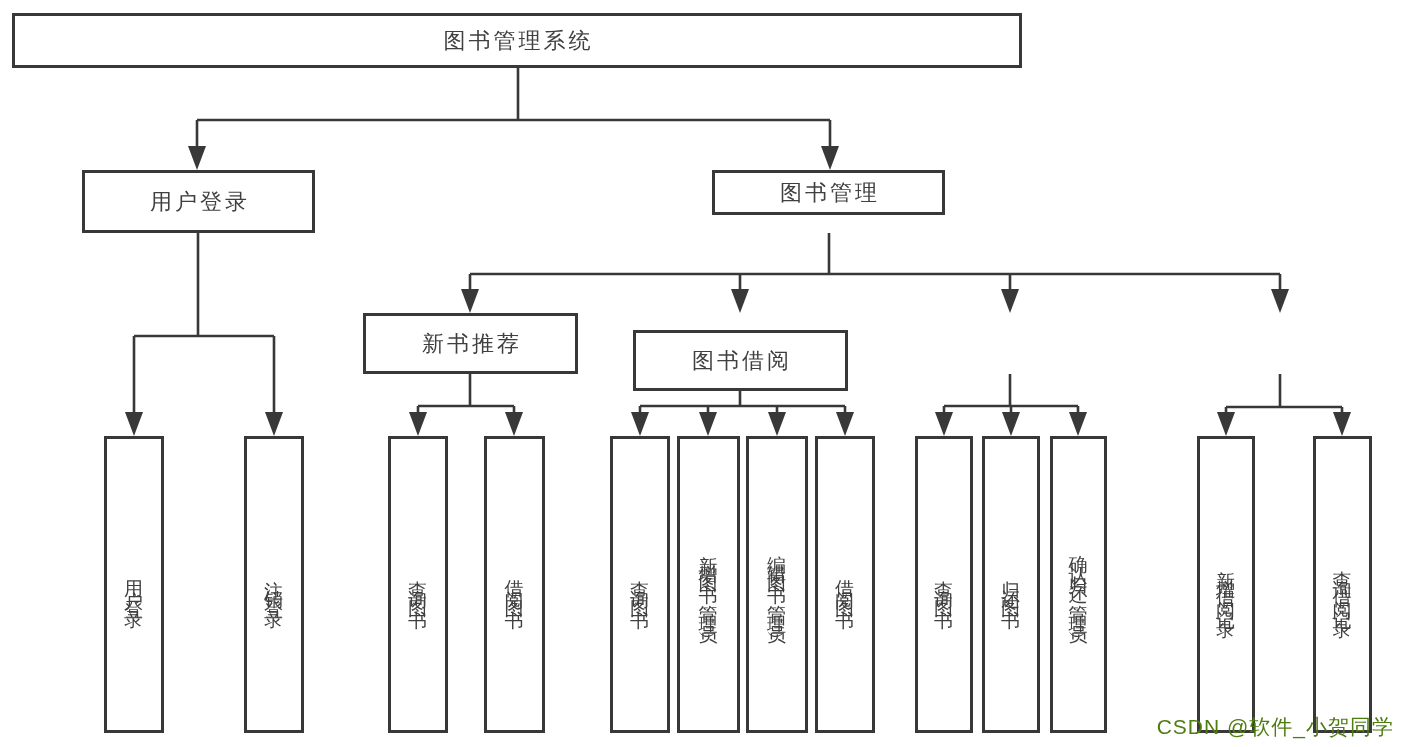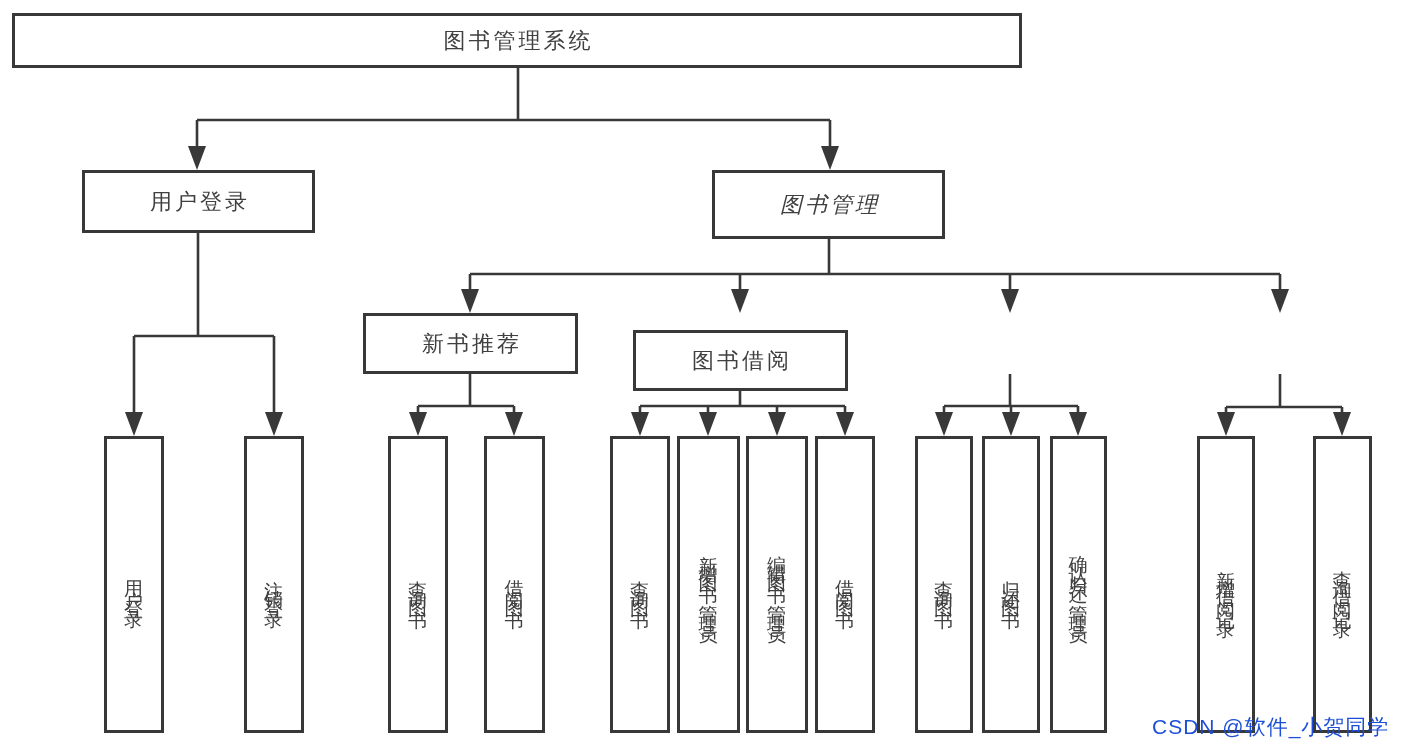--- a/index.html
+++ b/index.html
@@ -16,42 +16,42 @@
     color:#3f3f3f;
   }
   .h{font-size:22px;letter-spacing:3px;text-indent:3px;white-space:nowrap;}
   .v{
     writing-mode:vertical-rl;text-orientation:mixed;
     font-size:19px;letter-spacing:10px;line-height:1;
   }
   
   #n-root{left:12px;top:13px;width:1010px;height:55px;}
   #n-user-login{left:82px;top:170px;width:233px;height:63px;}
-  #n-book-mgmt{left:712px;top:170px;width:233px;height:69px;font-style:italic;}
+  #n-book-mgmt{left:712px;top:170px;width:233px;height:45px;}
   #n-new-book-rec{left:363px;top:313px;width:215px;height:61px;}
   #n-book-borrow{left:633px;top:313px;width:215px;height:61px;margin-top:17px;}
   #n-current-borrow{left:903px;top:313px;width:214px;height:61px;}
   #n-borrow-records{left:1172px;top:313px;width:215px;height:61px;}
   .leaf{top:436px;height:297px;width:60px;}
   #n-ul-user-login{left:104px;}
   #n-ul-logout{left:244px;}
   #n-nbr-query{left:388px;}
   #n-nbr-borrow{left:484px;width:61px;}
   #n-bb-query{left:610px;}
   #n-bb-add{left:677px;width:63px;}
   #n-bb-edit{left:746px;width:62px;}
   #n-bb-borrow{left:815px;}
   #n-cb-query{left:915px;width:58px;}
   #n-cb-return{left:982px;width:58px;}
   #n-cb-confirm{left:1050px;width:57px;}
   #n-br-add{left:1197px;width:58px;}
   #n-br-query{left:1313px;width:59px;}
   .watermark{
     position:absolute;left:1152px;top:713px;width:242px;
-    font-size:21px;color:#1d4ed8;
+    text-align:right;font-size:21px;color:#4d7c0f;
     letter-spacing:1px;z-index:10;white-space:nowrap;
   }
 </style>
 </head>
 <body>
 
 <div class="canvas">
 
   <svg class="connectors" viewBox="0 0 1405 747" xmlns="http://www.w3.org/2000/svg">
     <g stroke="#383838" stroke-width="2.6" fill="none">

